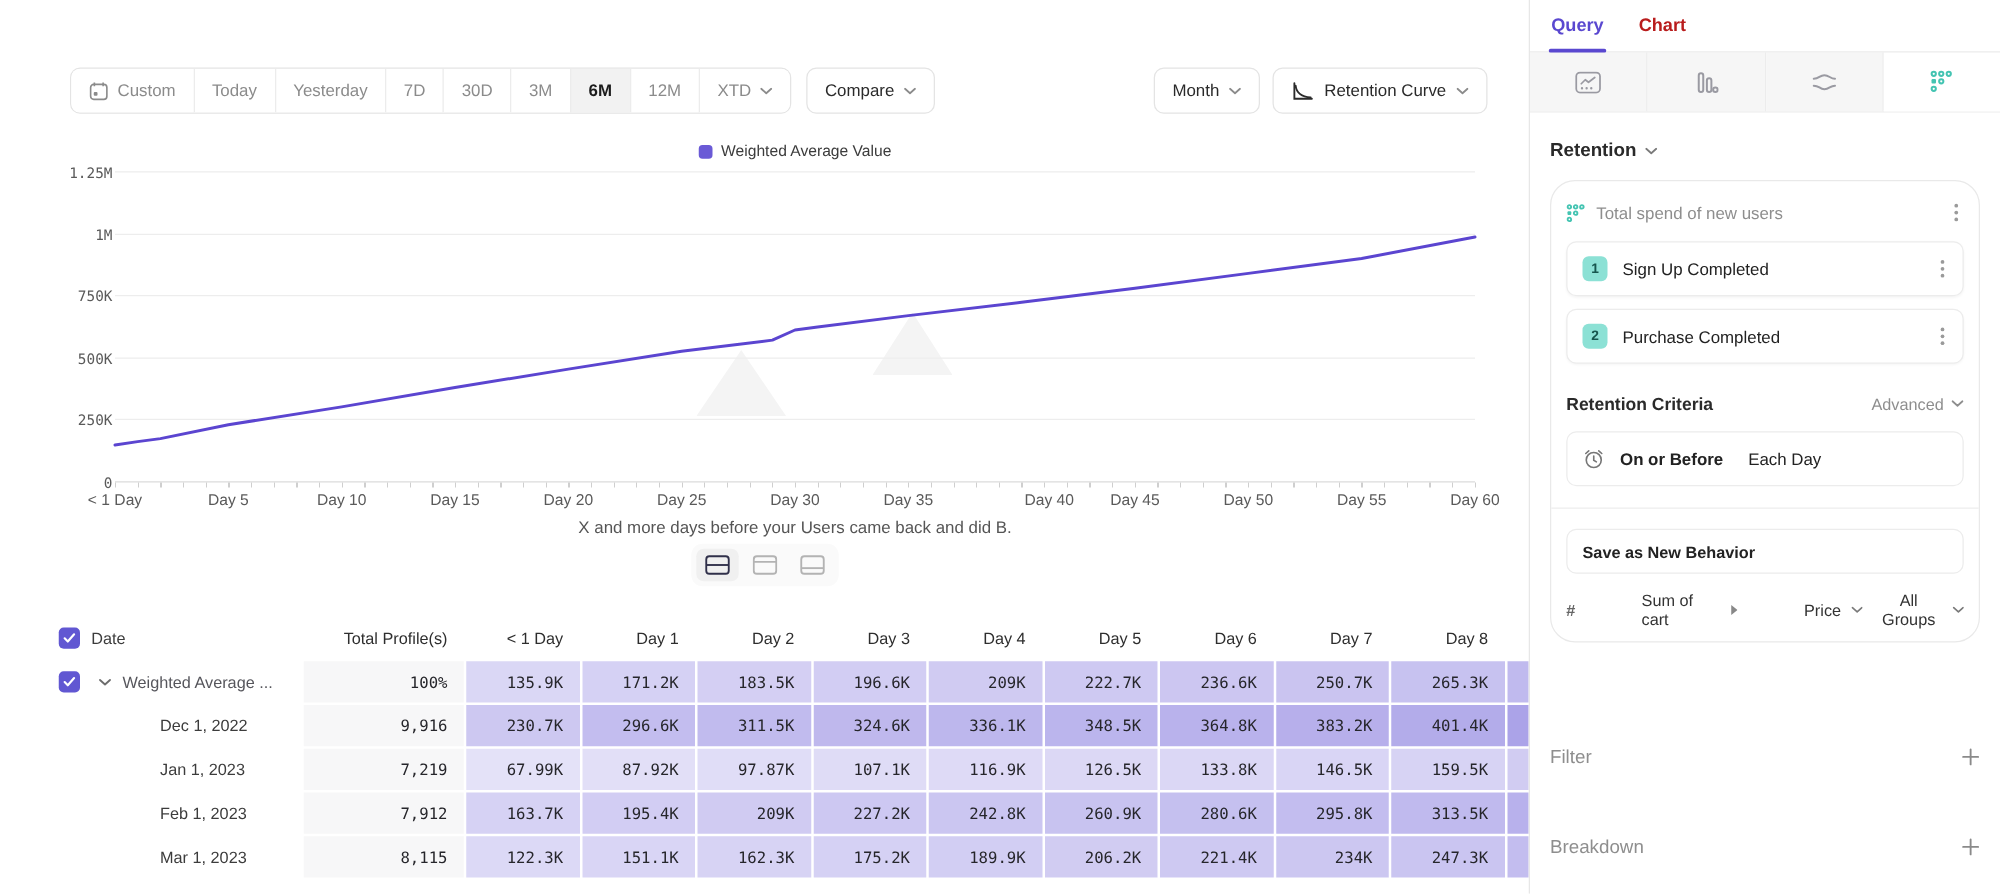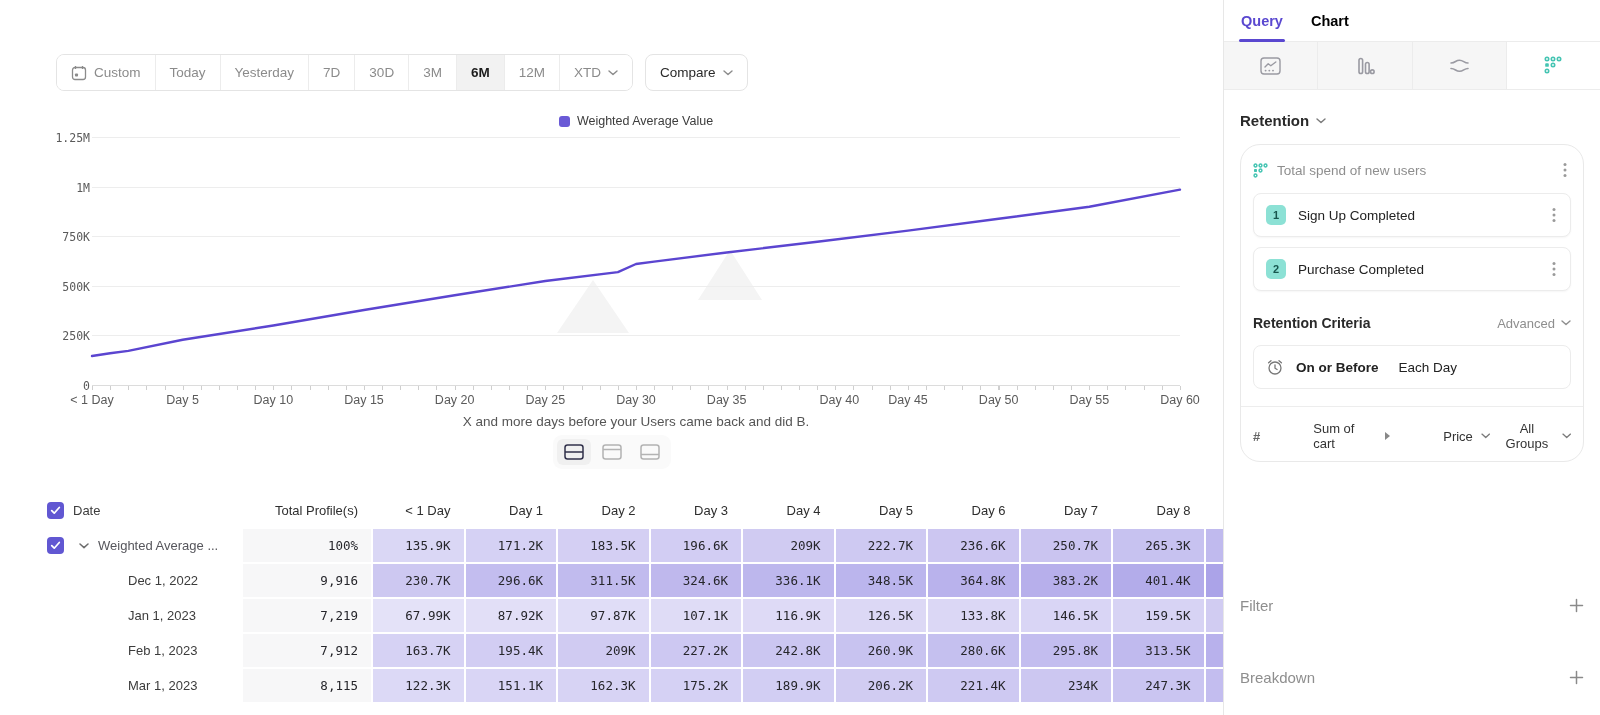--- a/index.html
+++ b/index.html
@@ -69,21 +69,21 @@
   .checkbox { width:17px; height:17px; border-radius:4px; display:flex; align-items:center;
     justify-content:center; flex:none; cursor:pointer; }
   .row-chev { color:#6d6d6d; display:flex; margin-left:6px; cursor:pointer; }
   .row-label { color:#56565c; }
 
   
   .sidebar { position:absolute; right:0; top:0; width:377px; height:715px;
     border-left:1px solid #e7e7e7; background:#fff; }
   .sb-tabs { display:flex; gap:28px; padding:13px 0 0 17px; height:42px;
     border-bottom:1px solid #ececec; position:relative; }
-  .sb-tab { font-size:14.5px; color:#000000; font-weight:700; cursor:pointer; position:relative;
+  .sb-tab { font-size:14.5px; color:#b91c1c; font-weight:700; cursor:pointer; position:relative;
     padding-bottom:10px; }
   .sb-tab.active { color:#5a48d0; }
   .sb-tab.active:after { content:""; position:absolute; left:-2px; right:-2px; bottom:-1px;
     height:3px; border-radius:2px; background:#5a48d0; }
   .viz-row { display:flex; height:48px; border-bottom:1px solid #ececec; }
   .viz-btn { flex:1; display:flex; align-items:center; justify-content:center;
     background:#f6f6f6; border:none; border-right:1px solid #ececec; color:#9a9aa2; cursor:pointer; }
   .viz-btn:last-child { border-right:none; }
   .viz-btn.active { background:#fff; color:#44c4b2; border-bottom:1px solid #fff; }
   .sb-body { padding:0 16px; }
@@ -171,20 +171,38 @@
             <path d="M1 1l4 3.6L9 1" fill="none" stroke="currentColor" stroke-width="1.4" stroke-linecap="round" stroke-linejoin="round"></path>
           </svg>
         </button>
       </div>
     <button class="btn compare">
       <span>Compare</span>
       <svg class="chev" width="10" height="6" viewBox="0 0 10 6">
           <path d="M1 1l4 3.6L9 1" fill="none" stroke="currentColor" stroke-width="1.4" stroke-linecap="round" stroke-linejoin="round"></path>
         </svg>
     </button>
+    <div class="tb-right">
+      <button class="btn">
+        <span>Month</span>
+        <svg class="chev" width="10" height="6" viewBox="0 0 10 6">
+            <path d="M1 1l4 3.6L9 1" fill="none" stroke="currentColor" stroke-width="1.4" stroke-linecap="round" stroke-linejoin="round"></path>
+          </svg>
+      </button>
+      <button class="btn">
+        <svg width="18" height="16" viewBox="0 0 18 16" fill="none" stroke="#2b2b2b" stroke-width="1.5" stroke-linecap="round">
+            <path d="M2.5 1.5v12.5h14"></path>
+            <path d="M3.5 3.5c.5 5.5 5 9 12 9.5"></path>
+          </svg>
+        <span>Retention Curve</span>
+        <svg class="chev" width="10" height="6" viewBox="0 0 10 6">
+            <path d="M1 1l4 3.6L9 1" fill="none" stroke="currentColor" stroke-width="1.4" stroke-linecap="round" stroke-linejoin="round"></path>
+          </svg>
+      </button>
+    </div>
   </div>
 
   <div class="chart">
     <div class="wm-tri" style="left:557px;top:170px;width:72px;height:53px;"></div>
     <div class="wm-tri" style="left:698px;top:140px;width:64px;height:50px;"></div>
     <div class="legend">
       <span class="legend-sq" style="background: rgb(106, 90, 214);"></span>
       <span class="legend-label">Weighted Average Value</span>
     </div>
     <div>
@@ -457,20 +475,21 @@
               <path d="M9 6.8v3.4l2.1 1.3"></path>
               <path d="M2.6 4.8L5 2.7M15.4 4.8L13 2.7"></path>
             </svg>
         </span>
         <span class="oob-main">On or Before</span>
         <span class="oob-freq">Each Day</span>
       </div>
 
       <div class="card-divider"></div>
 
+      <button class="save-btn">Save as New Behavior</button>
 
       <div class="measure-row">
         <span class="m-hash">#</span>
         <span class="m-text">Sum of cart</span>
         <span class="m-sep">
           <svg width="6" height="8" viewBox="0 0 6 8" fill="currentColor">
               <path d="M1 0l5 4-5 4z"></path>
             </svg>
         </span>
         <span class="m-text">Price</span>

